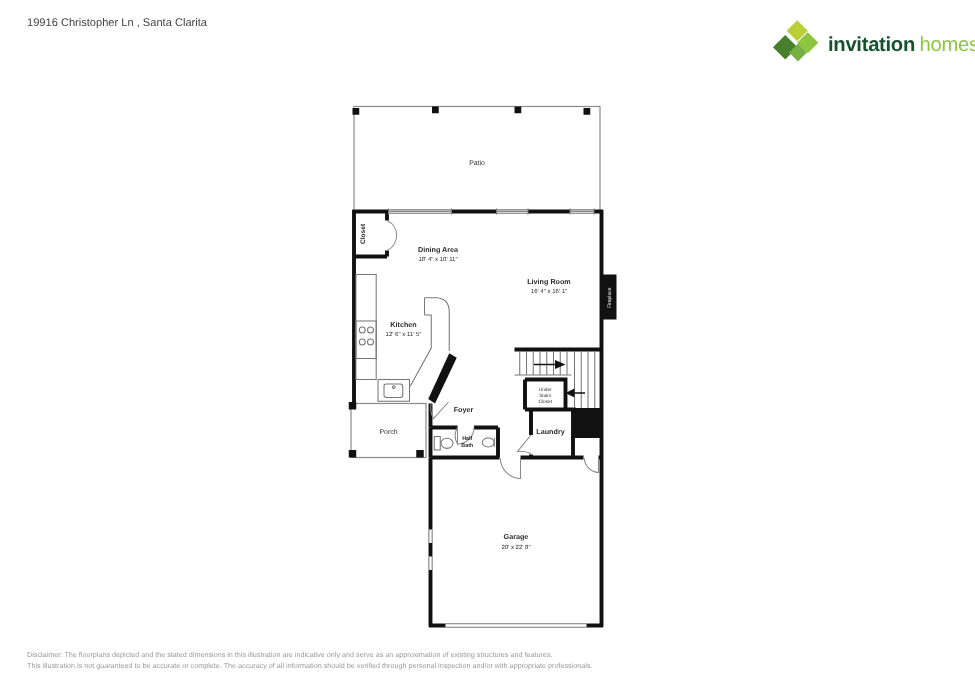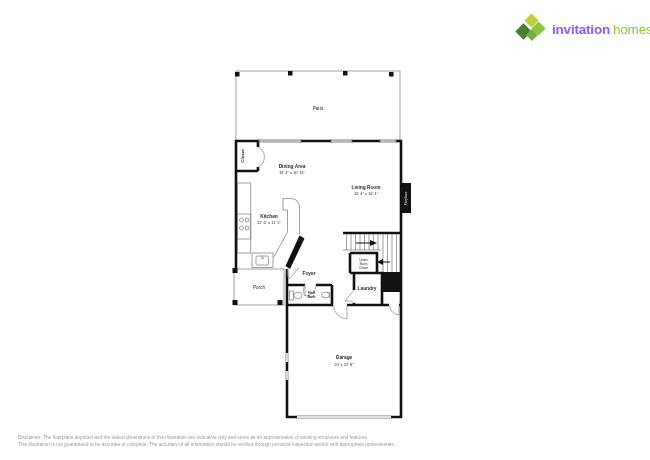--- a/index.html
+++ b/index.html
@@ -4,34 +4,35 @@
 <style>
   html,body{margin:0;padding:0;}
   body{
     width:650px;height:460px;position:relative;background:#ffffff;
     font-family:"Liberation Sans",sans-serif;overflow:hidden;
   }
   .header{position:absolute;left:18px;top:9px;color:#3f3f3f;font-size:7.4px;line-height:11px;}
   .logo{position:absolute;left:514px;top:12px;display:flex;align-items:center;}
   .logo .mark{width:33px;height:34px;display:block;}
   .logo .wordmark{margin-left:5px;font-size:13.5px;letter-spacing:-0.2px;white-space:nowrap;}
-  .logo .w1{font-weight:700;color:#8b5cf6;}
+  .logo .w1{font-weight:700;color:#14532d;}
   .logo .w2{font-weight:500;color:#8dc63f;margin-left:3px;}
   .plan{position:absolute;left:0;top:0;}
   .plan text{font-family:"Liberation Sans",sans-serif;fill:#2b2b2b;}
   .room-name{font-size:4.8px;font-weight:600;}
   .room-dim{font-size:4px;}
   .small-name{font-size:3.6px;font-weight:600;}
   .tiny-name{font-size:3.2px;}
   .disclaimer{position:absolute;left:18px;top:434px;color:#9a9a9a;font-size:4.8px;line-height:7px;}
 </style>
 </head>
 <body>
 
 <div class="header">
+  <div>19916 Christopher Ln , Santa Clarita</div>
 </div>
 
 <div class="logo">
   <svg class="mark" viewBox="0 0 33 34">
     <g transform="translate(17.5,8.5) rotate(45)">
         <rect x="-5" y="-5" width="10" height="10" fill="#b9d137"></rect>
       </g>
     <g transform="translate(24.5,16.5) rotate(45)">
         <rect x="-5" y="-5" width="10" height="10" fill="#8cc63e"></rect>
       </g>

